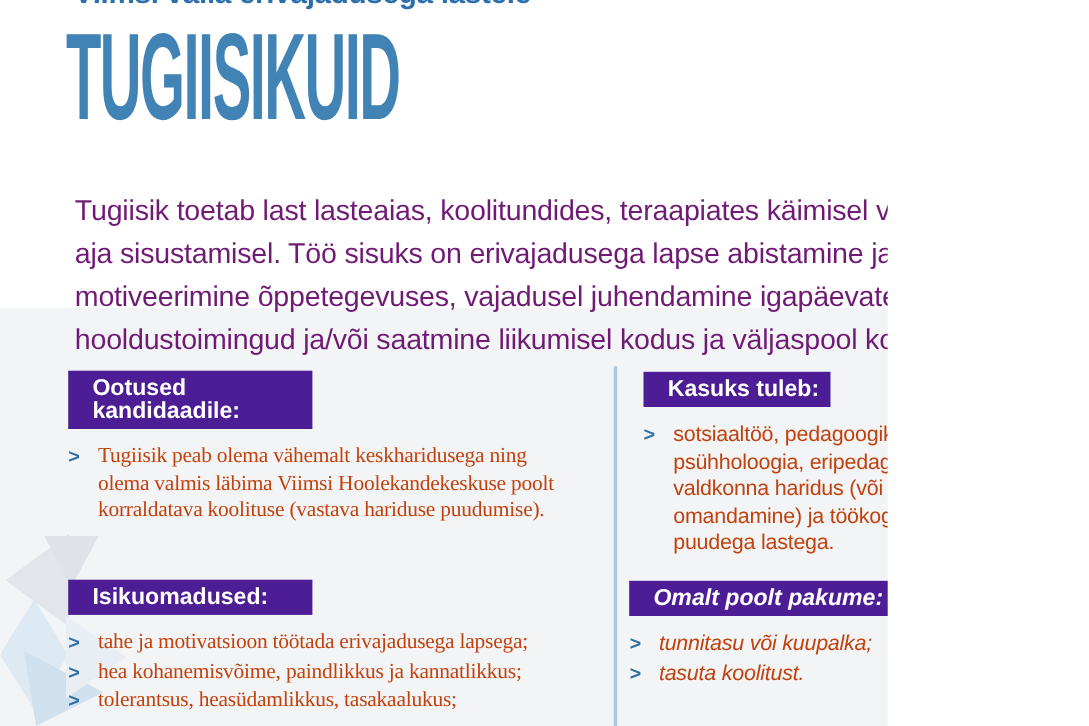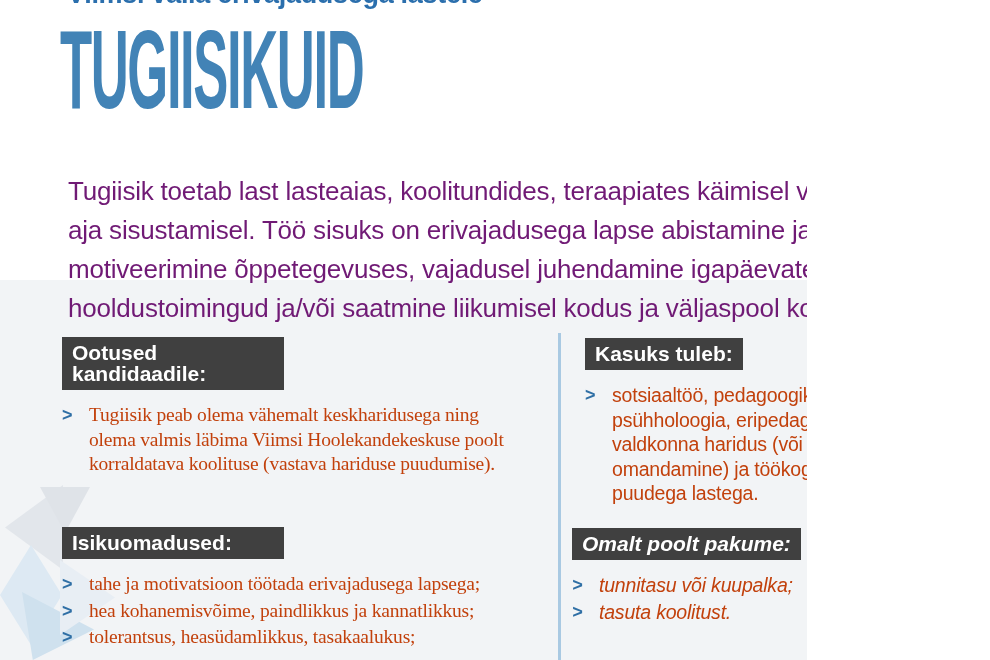--- a/index.html
+++ b/index.html
@@ -35,22 +35,22 @@
   .intro{position:absolute;left:68px;top:146px;width:862px;font-size:26px;
          line-height:39px;color:#701a75;letter-spacing:-0.2px;}
   
   .divider{position:absolute;left:558px;top:333px;width:3px;height:327px;background:#a9c9e2;}
   
   .group{position:absolute;}
   .g-expect{left:62px;top:337px;width:470px;}
   .g-traits{left:62px;top:527px;width:470px;}
   .g-advant{left:585px;top:338px;width:345px;}
   .g-offer{left:572px;top:528px;width:345px;font-style:italic;}
-  .badge{display:inline-block;background:#404040;color:#ffffff;font-weight:bold;
-         font-size:21px;line-height:1;padding:5px 10px 6px 10px;box-sizing:border-box;}
+  .badge{display:inline-block;background:#4c1d95;color:#ffffff;font-weight:bold;
+         font-size:21px;line-height:1;padding:5px 10px 6px 22px;box-sizing:border-box;}
   .badge-wide{width:222px;}
   .blist{margin:13px 0 0 0;padding:0;list-style:none;}
   .blist li{display:flex;align-items:flex-start;margin:0 0 2px 0;}
   .b-mark{flex:0 0 27px;font-weight:bold;color:#2f6fa5;font-size:18px;line-height:24.5px;}
   .b-text{color:#c2410c;font-size:19.5px;line-height:24.5px;letter-spacing:-0.2px;}
   .g-expect .b-text,.g-traits .b-text{max-width:432px;font-family:Liberation Serif, serif;}
   .g-advant .b-text{max-width:280px;}
 </style>
 </head>
 <body>

